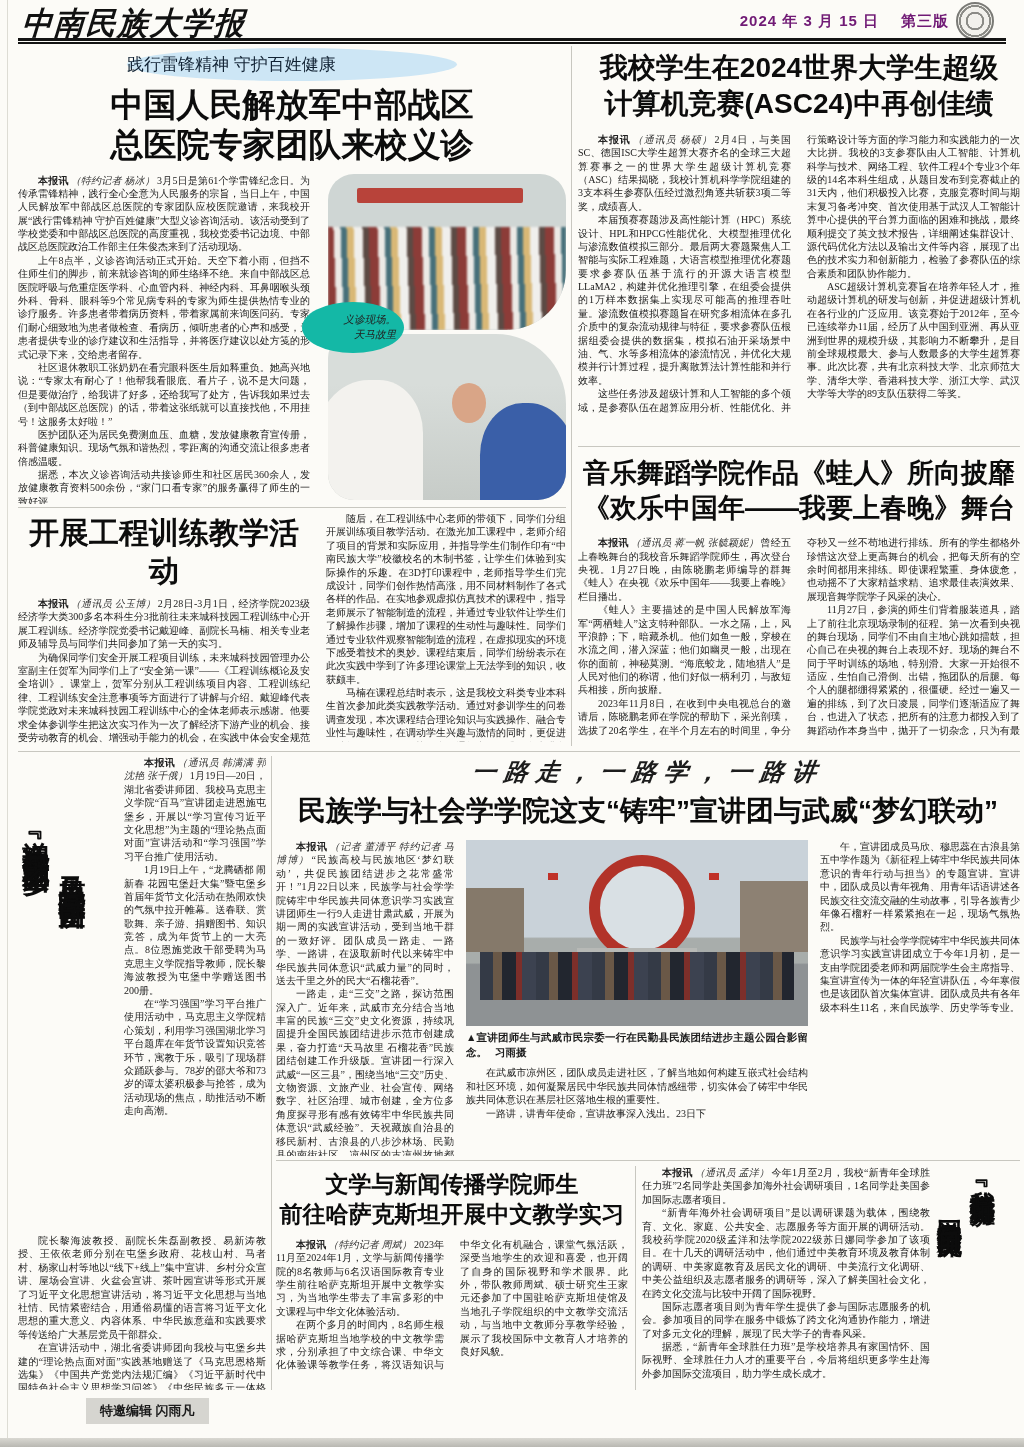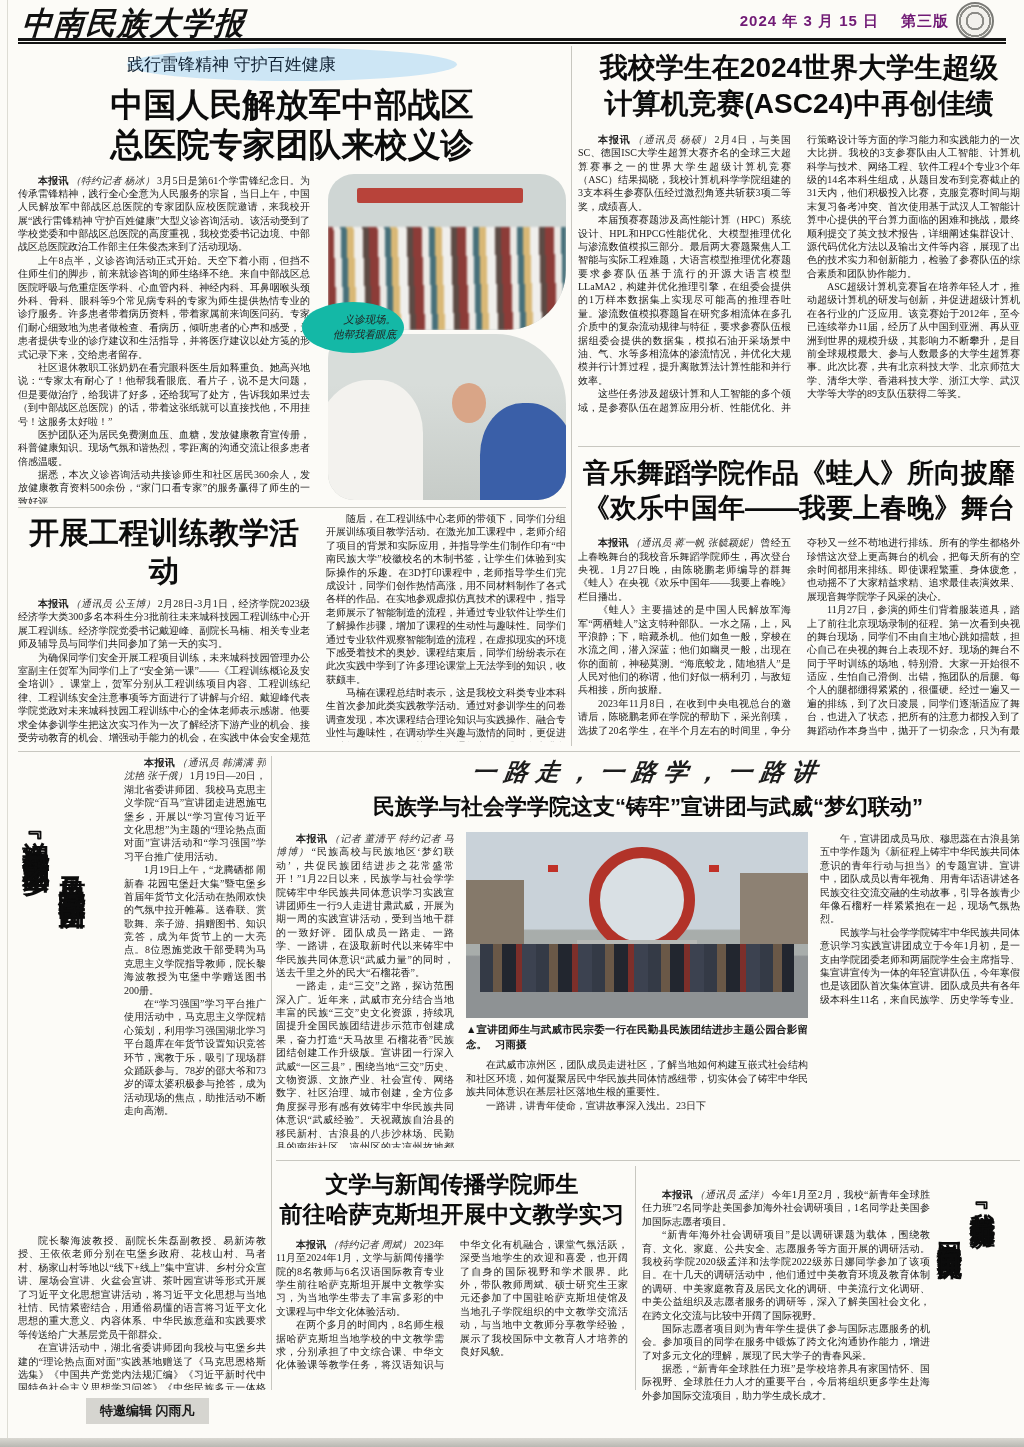--- a/index.html
+++ b/index.html
@@ -70,42 +70,42 @@
   .a5-top{display:flex;height:474px;}
   .a5-vhead{width:100px;display:flex;flex-direction:row;}
   .a5-vhead .v1{font-size:27px;letter-spacing:2px;margin-top:64px;}
   .a5-vhead .v2{font-size:27px;letter-spacing:2px;margin-top:100px;margin-right:8px;}
   .a5-coln{width:142px;margin-left:6px;overflow:hidden;}
   .a5-bottom{height:156px;overflow:hidden;margin-top:4px;}
   
   .a6{position:absolute;left:276px;top:756px;width:744px;height:400px;overflow:hidden;}
   .kicker-script{font-family:"Liberation Serif",serif;font-style:italic;font-weight:bold;font-size:24px;
                  text-align:center;letter-spacing:8px;transform:skewX(-8deg);margin:0 0 4px;}
-  .hl-a6{font-size:22px;margin:0 0 10px;}
+  .hl-a6{font-size:28px;margin:0 0 10px;}
   .a6-body{display:flex;}
   .a6-c1{width:178px;height:316px;overflow:hidden;}
   .a6-c2{width:342px;margin:0 12px;height:316px;overflow:hidden;}
   .a6-c3{width:200px;height:316px;overflow:hidden;}
   .wphoto{position:relative;width:342px;height:186px;background:linear-gradient(180deg,#c9d2d9 0 52%,#a8adab 53% 66%,#8e9294 67% 100%);overflow:hidden;}
   .wphoto .bldgL{position:absolute;left:0;top:26%;width:17%;height:34%;background:#85796a;}
   .wphoto .bldgR{position:absolute;right:0;top:22%;width:20%;height:38%;background:#8d8173;}
   .wphoto .ring{position:absolute;left:50%;top:8%;width:84px;height:84px;margin-left:-48px;
                 border:11px solid #b23329;border-radius:50%;background:#d9e0e4;}
   .wphoto .ped{position:absolute;left:50%;top:58%;width:120px;height:12%;margin-left:-60px;background:#b7b9b6;}
   .wphoto .crowd{position:absolute;left:4%;right:4%;bottom:14%;height:26%;filter:blur(.6px);
     background:repeating-linear-gradient(90deg,#343a46 0 13px,#6a5847 13px 22px,#22262f 22px 36px,#7d2f2a 36px 42px,#3c4250 42px 56px);}
   .wphoto .flag1,.wphoto .flag2{position:absolute;top:18%;width:10px;height:7px;background:#c03128;}
   .wphoto .flag1{left:24%;} .wphoto .flag2{right:26%;}
   .wcap{font-size:10.5px;font-weight:bold;line-height:1.45;text-align:justify;margin:4px 0 6px;font-family:"Liberation Sans",sans-serif;}
   
   .a7{position:absolute;left:276px;top:1166px;width:352px;height:224px;overflow:hidden;}
   .hl-a7{font-size:23px;line-height:1.3;margin:4px 0 8px;}
   .a7 .cols2{height:150px;}
   
-  .a8{position:absolute;left:642px;top:1166px;width:378px;height:224px;overflow:hidden;display:flex;margin-top:22px;}
+  .a8{position:absolute;left:642px;top:1166px;width:378px;height:224px;overflow:hidden;display:flex;}
   .a8-col{width:288px;height:224px;overflow:hidden;}
   .a8-vhead{width:86px;display:flex;margin-left:4px;}
   .a8-vhead .v1{font-size:25px;letter-spacing:1px;margin-top:34px;}
   .a8-vhead .v2{font-size:25px;letter-spacing:1px;margin-top:4px;margin-right:6px;}
   
   .editor-box{position:absolute;left:86px;top:1398px;background:#d6d5d0;padding:4px 14px;
               font-family:"Liberation Sans",sans-serif;font-weight:bold;font-size:13px;color:#1a1a1a;}
 </style>
 </head>
 <body>
@@ -140,21 +140,21 @@
           <div class="banner"></div>
           <div class="crowdband"></div>
         </div>
         <div class="ph ph2">
           <div class="coat"></div>
           <div class="face"></div>
           <div class="blue"></div>
         </div>
         <figcaption class="cap-bubble">
           <span>义诊现场。</span>
-          <span>他帮我看眼底</span>
+          <span>天马故里</span>
         </figcaption>
       </figure>
     </div>
   </section>
 
   <div class="rule-v" style="left:571px;top:46px;height:700px"></div>
   <div class="rule-h" style="left:18px;top:507px;width:548px"></div>
   <div class="rule-h" style="left:578px;top:446px;width:442px"></div>
 
   <section class="a2">

